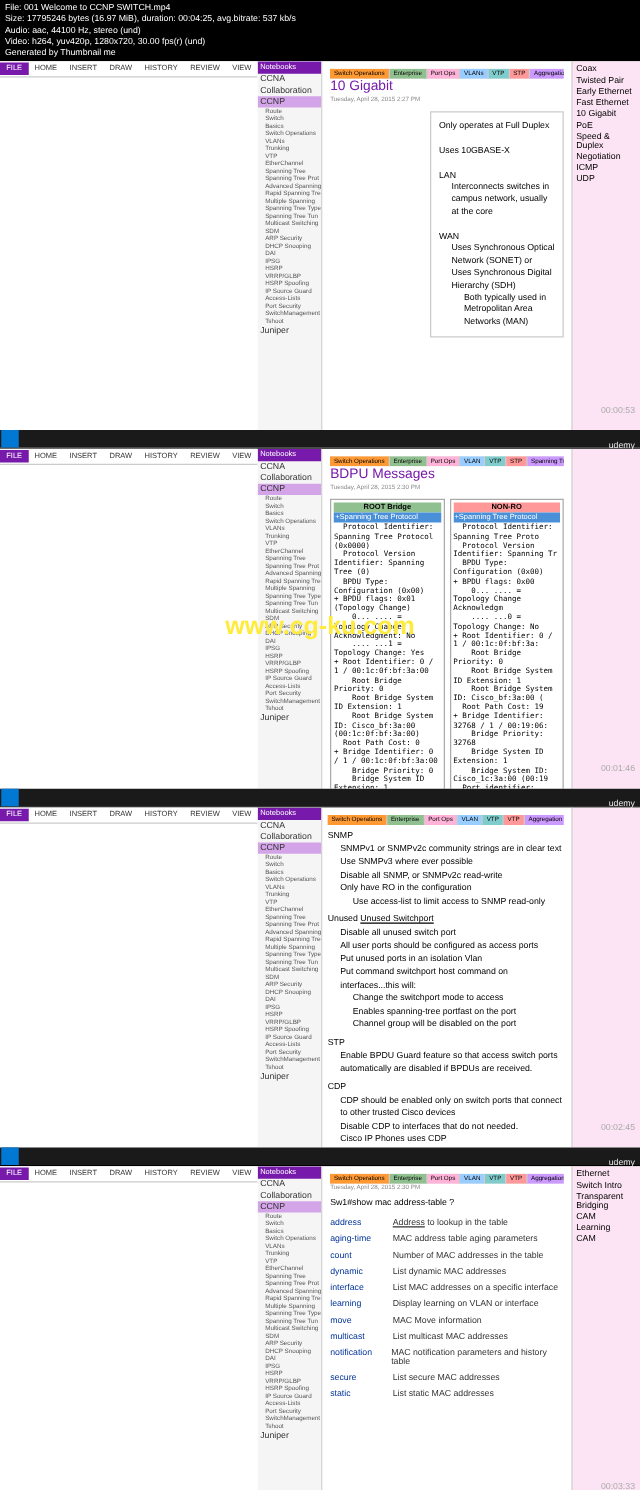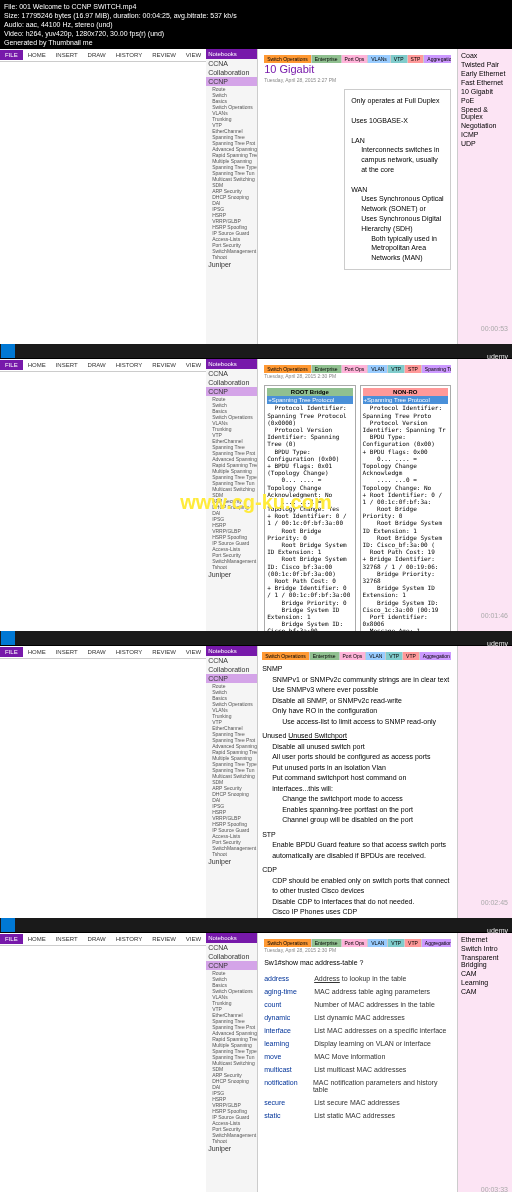--- a/index.html
+++ b/index.html
@@ -226,20 +226,21 @@
         <div class="tab pink">Port Ops</div>
         <div class="tab blue">VLAN</div>
         <div class="tab teal">VTP</div>
         <div class="tab red">STP</div>
         <div class="tab purple">Spanning Tree</div>
         <div class="tab yellow">Spanning Tree Conf</div>
         <div class="tab orange">Rapid Spanning Tree</div>
         <div class="tab green">Spanning Tree</div>
         <div class="tab pink">Multiple Spanning</div>
       </div>
+      <div class="page-title">BDPU Messages</div>
       <div class="page-date">Tuesday, April 28, 2015    2:30 PM</div>
       <div class="two-col">
         <div class="col">
           <div class="code-header root">ROOT Bridge</div>
           <div class="proto-header">+Spanning Tree Protocol</div>
           <div class="code-block">  Protocol Identifier: Spanning Tree Protocol (0x0000)
   Protocol Version Identifier: Spanning Tree (0)
   BPDU Type: Configuration (0x00)
 + BPDU flags: 0x01 (Topology Change)
     0... .... = Topology Change Acknowledgment: No

